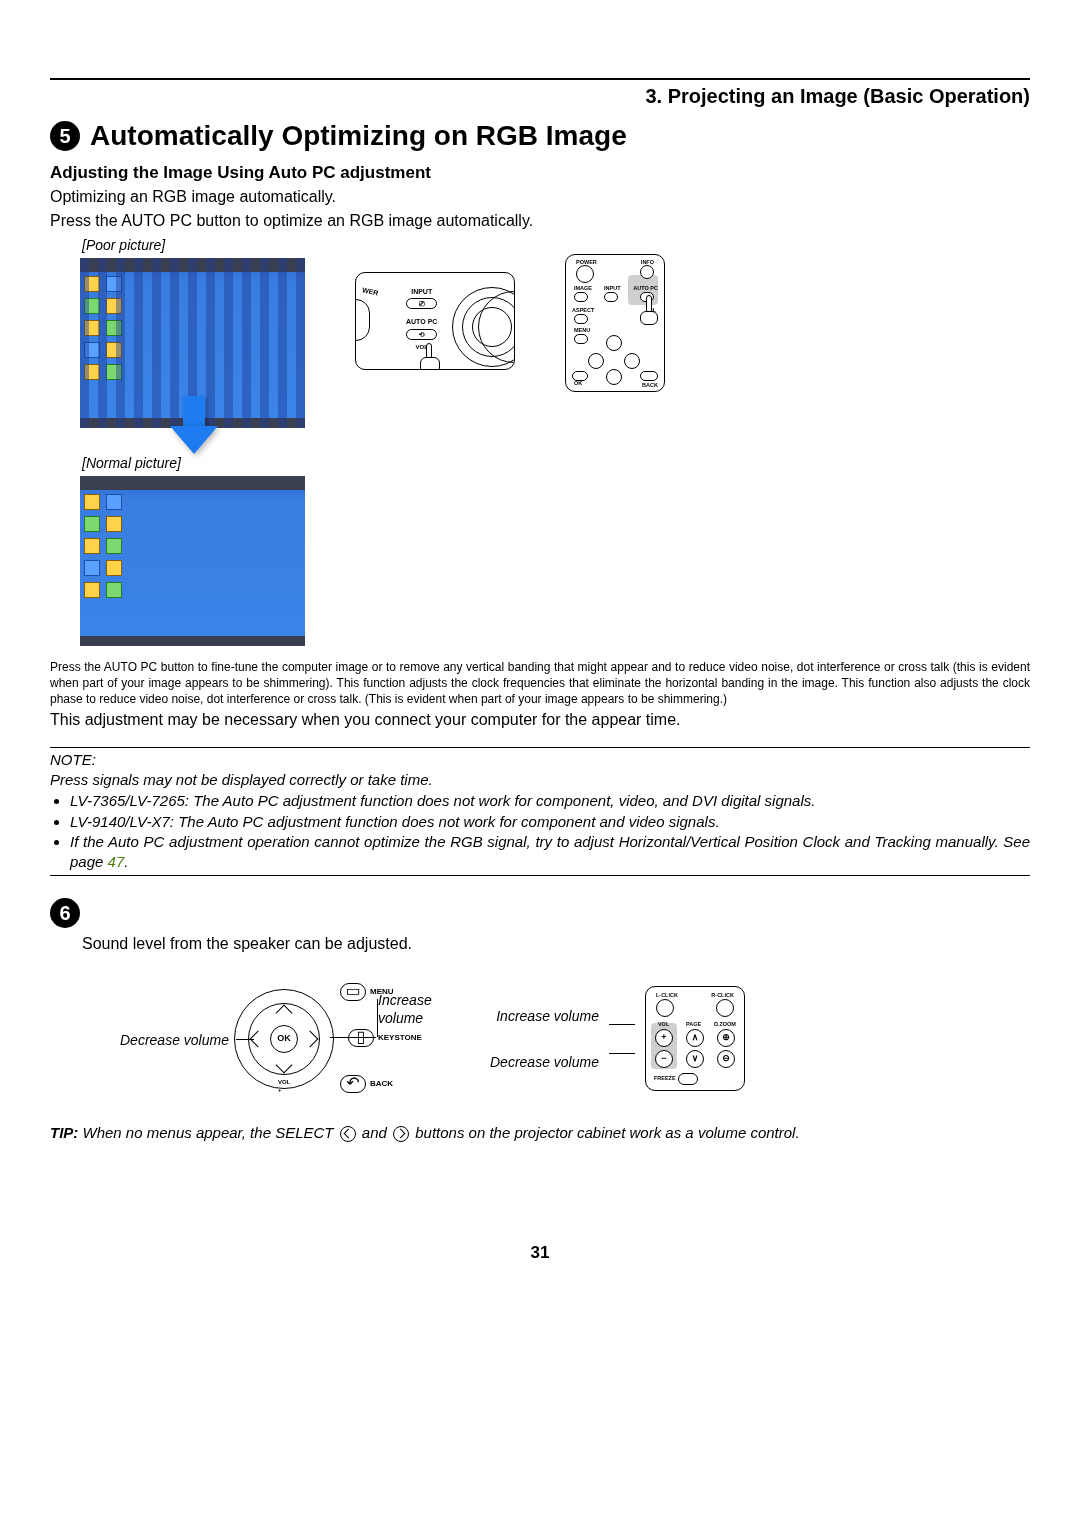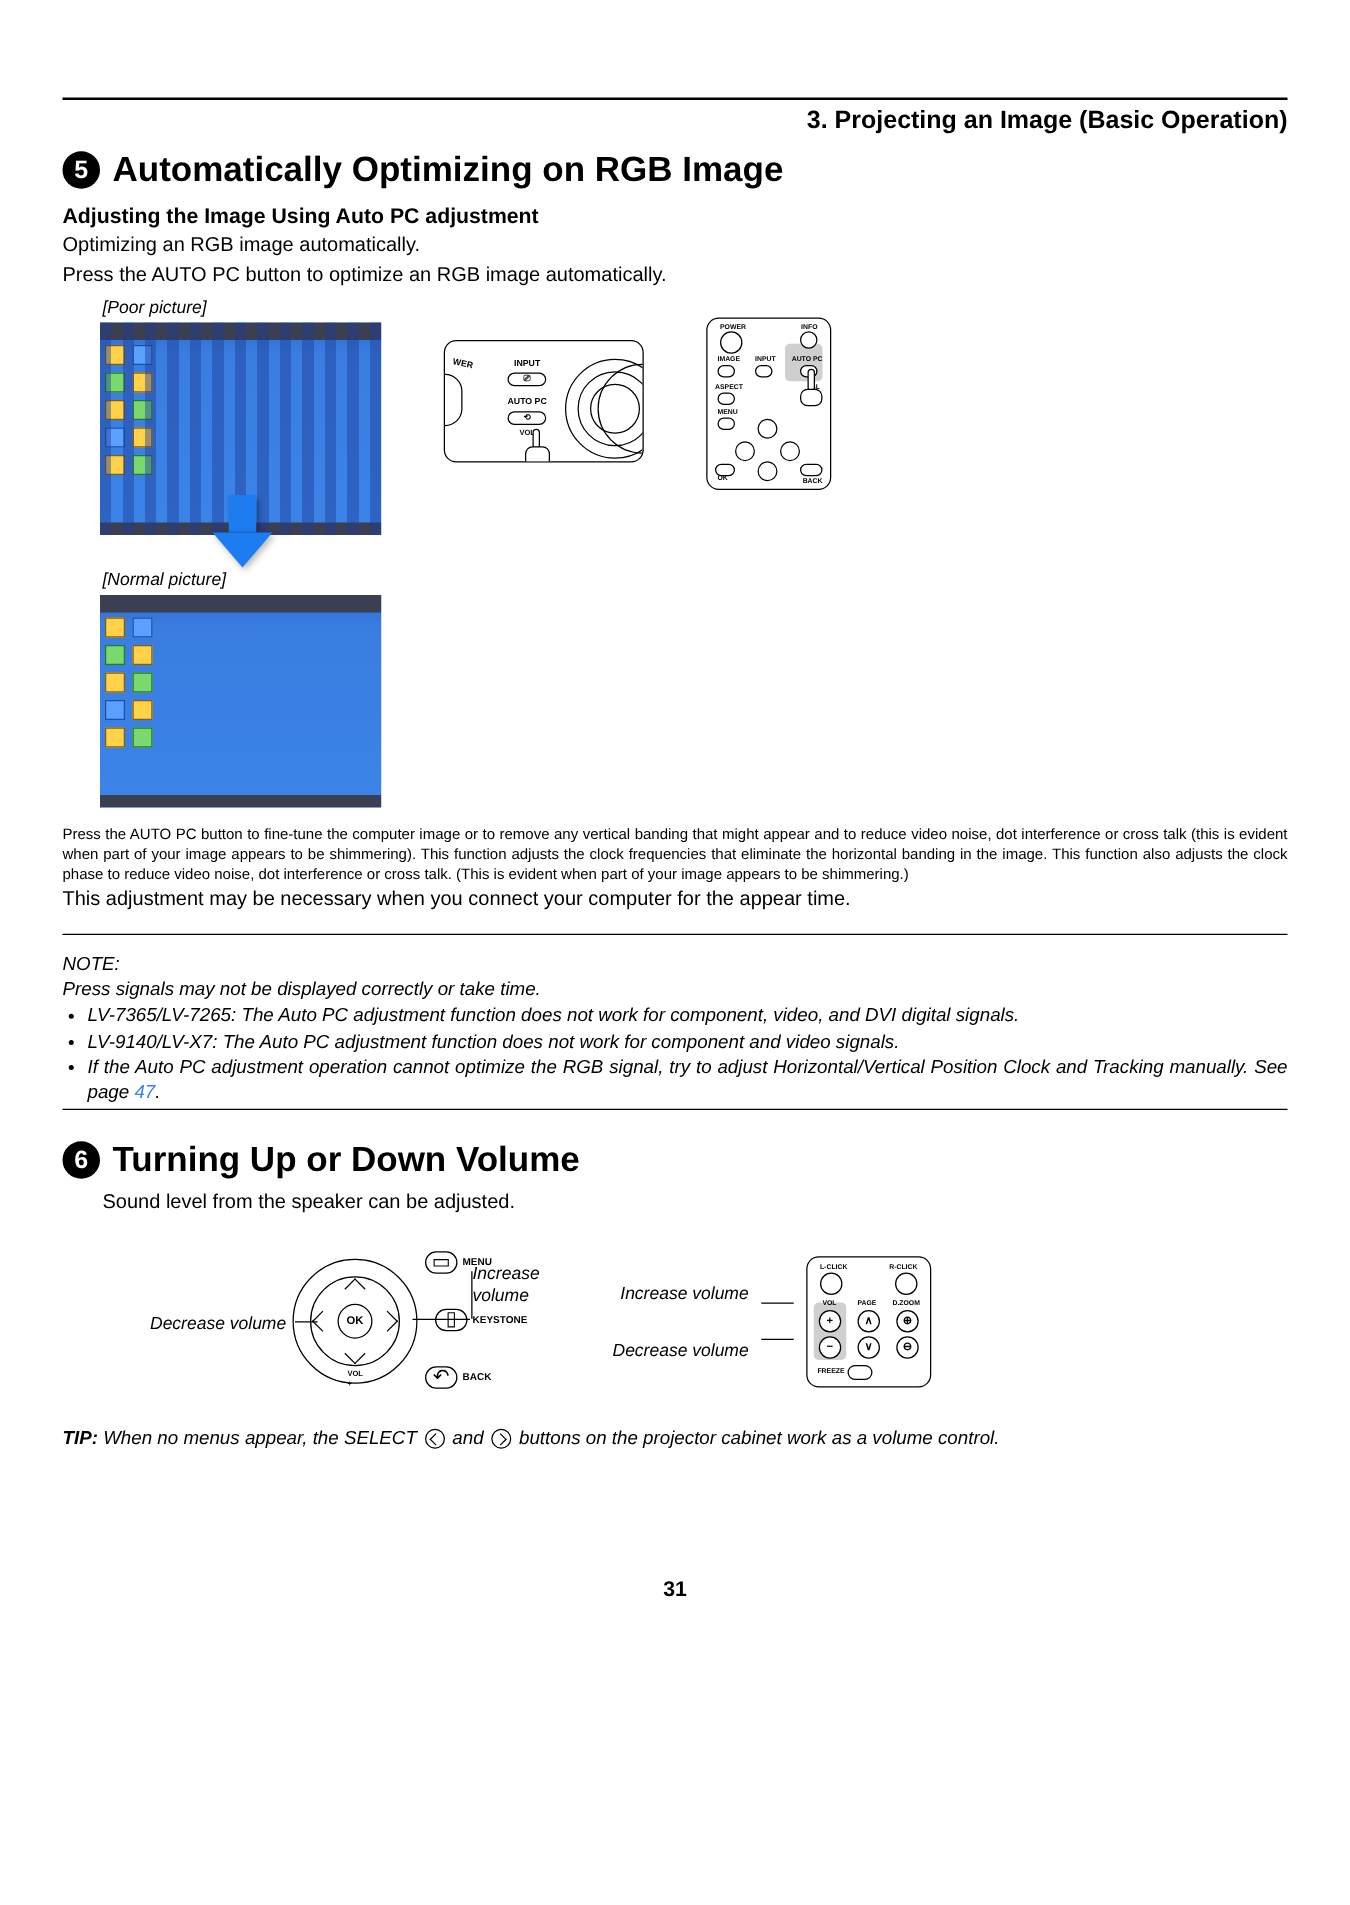--- a/index.html
+++ b/index.html
@@ -254,28 +254,28 @@
   }
   .para {
     font-size: 12px;
     text-align: justify;
     margin-top: 14px;
   }
   .note-block {
     margin-top: 16px;
     border-top: 1px solid #000;
     border-bottom: 1px solid #000;
-    padding: 14px 0 4px 0;
+    padding: 2px 0 4px 0;
     font-style: italic;
     font-size: 15px;
   }
   .note-block .note-label { font-style: italic; }
   .note-block ul { list-style: disc; padding-left: 20px; margin-top: 2px; }
   .note-block li { text-align: justify; margin-top: 1px; }
-  .note-block .pagelink { color: #3b82f6; }
+  .note-block .pagelink { color: #4d7c0f; }
   .sound-text { font-size:16px; margin-left: 32px; margin-top: 6px; }
   .vol-row {
     display:flex;
     align-items:center;
     gap: 60px;
     margin-top: 24px;
     margin-left: 80px;
   }
   .vol-pad {
     position: relative;
@@ -583,21 +583,20 @@
     <li>LV-7365/LV-7265: The Auto PC adjustment function does not work for component, video, and DVI digital signals.</li>
     <li>LV-9140/LV-X7: The Auto PC adjustment function does not work for component and video signals.</li>
     <li>
       <span>If the Auto PC adjustment operation cannot optimize the RGB signal, try to adjust Horizontal/Vertical Position Clock and Tracking manually. See page </span><span class="pagelink">47</span><span>.</span>
     </li>
   </ul>
 </div>
 
 <div class="section-h1" style="margin-top:22px;">
   <span class="num-badge">6</span>
-  <span>Turning Up or Down Volume</span>
 </div>
 <div class="sound-text">Sound level from the speaker can be adjusted.</div>
 
 <div class="vol-row">
   <div class="vol-pad">
     <span class="vol-lbl-dec">Decrease volume</span>
     <div class="lead-line-dec"></div>
     <div class="ring-outer"></div>
     <div class="ring-mid"></div>
     <div class="ok">OK</div>

